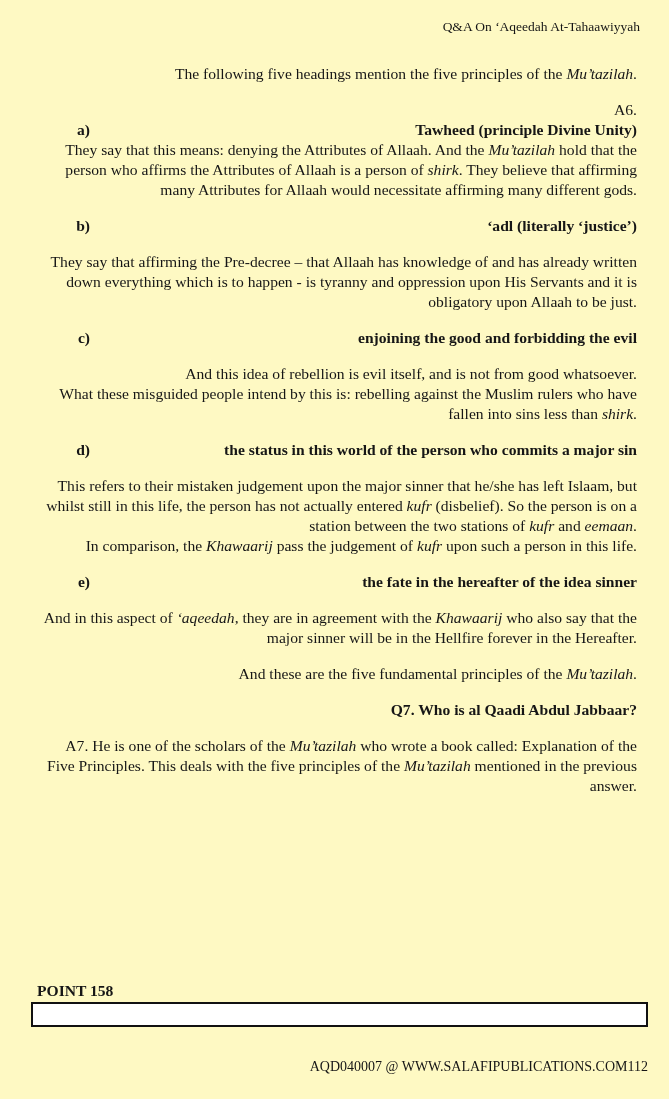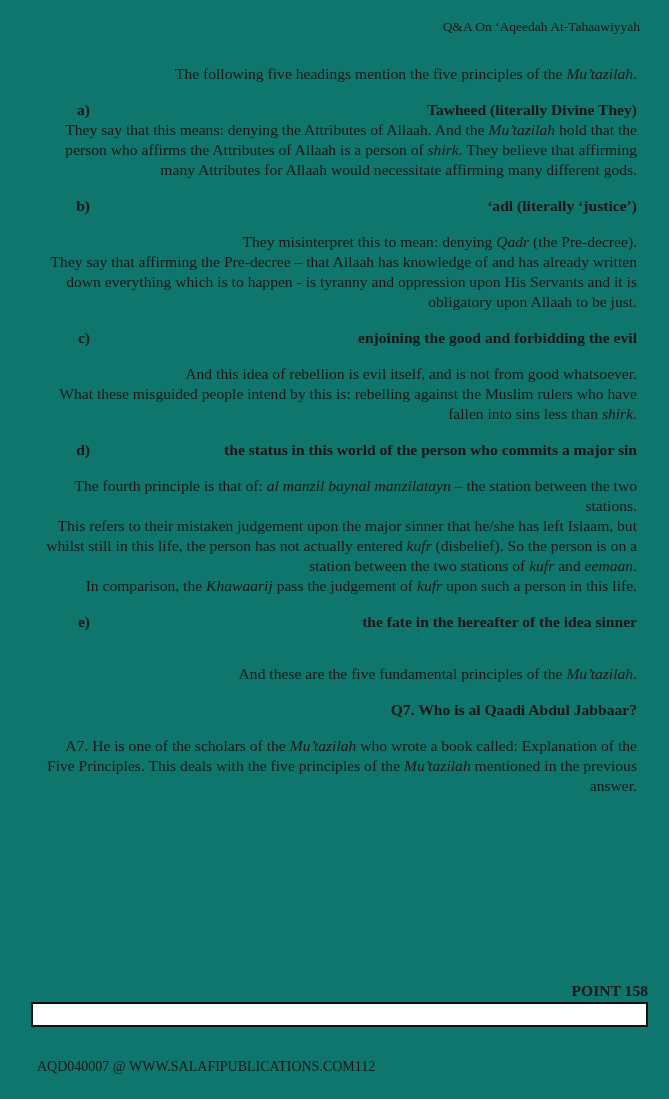--- a/index.html
+++ b/index.html
@@ -1,19 +1,19 @@
 <!DOCTYPE html>
 <html><head>
 <meta charset="utf-8">
 <style>
   html,body { margin:0; padding:0; background:#ffffff; }
   .page {
     position:relative;
     width:669px; height:1099px;
-    background:#0f766e;
+    background:#fef9c3;
     color:#161616;
     font-family:"Liberation Serif","DejaVu Serif",serif;
     overflow:hidden;
   }
   .header {
     position:absolute; top:19px; right:29px;
     font-size:13.5px; line-height:15px;
     text-align:right;
   }
   .content {
@@ -28,83 +28,82 @@
   .h-text { flex:1; }
   .i  { font-style:italic; }
   .b  { font-weight:bold; }
   .bi { font-weight:bold; }
   .point-section {
     position:absolute; top:981px; left:31px; width:617px;
   }
   .point-label {
     font-weight:bold; font-size:15.6px; line-height:20px;
     margin-left:6px;
-    text-align:right;
   }
   .point-box {
     box-sizing:border-box;
     height:25px; width:100%;
     border:2px solid #111111;
     margin-top:1px;
     background:#ffffff;
   }
   .footer {
     position:absolute; top:1058px; left:37px; right:21px;
     font-size:14px; line-height:17px;
-    display:flex; justify-content:flex-start; align-items:baseline;
+    display:flex; justify-content:flex-end; align-items:baseline;
   }
 </style>
 </head>
 <body>
 
 <div class="page">
 
   <div class="header">
     <span>Q&amp;A On ‘Aqeedah At-Tahaawiyyah</span>
   </div>
 
   <div class="content" id="content">
       <div class="para"><span>The following five headings mention the five principles of the </span><span class="i">Mu’tazilah</span><span>.</span></div>
       <div class="gap"></div>
+      <div class="para"><span>A6.</span></div>
       <div class="heading">
         <span class="h-label">a)</span>
-        <span class="h-text"><span class="bi">Tawheed</span><span class="b"> (literally Divine They)</span></span>
+        <span class="h-text"><span class="bi">Tawheed</span><span class="b"> (principle Divine Unity)</span></span>
       </div>
       <div class="para"><span>They say that this means: denying the Attributes of Allaah. And the </span><span class="i">Mu’tazilah</span><span> hold that the person who affirms the Attributes of Allaah is a person of </span><span class="i">shirk</span><span>. They believe that affirming many Attributes for Allaah would necessitate affirming many different gods.</span></div>
       <div class="gap"></div>
       <div class="heading">
         <span class="h-label">b)</span>
         <span class="h-text"><span class="bi">‘adl</span><span class="b"> (literally ‘justice’)</span></span>
       </div>
       <div class="gap"></div>
-      <div class="para"><span>They misinterpret this to mean: denying </span><span class="i">Qadr</span><span> (the Pre-decree).</span></div>
       <div class="para"><span>They say that affirming the Pre-decree – that Allaah has knowledge of and has already written down everything which is to happen - is tyranny and oppression upon His Servants and it is obligatory upon Allaah to be just.</span></div>
       <div class="gap"></div>
       <div class="heading">
         <span class="h-label">c)</span>
         <span class="h-text"><span class="b">enjoining the good and forbidding the evil</span></span>
       </div>
       <div class="gap"></div>
       <div class="para"><span>And this idea of rebellion is evil itself, and is not from good whatsoever.</span></div>
       <div class="para"><span>What these misguided people intend by this is: rebelling against the Muslim rulers who have fallen into sins less than </span><span class="i">shirk</span><span>.</span></div>
       <div class="gap"></div>
       <div class="heading">
         <span class="h-label">d)</span>
         <span class="h-text"><span class="b">the status in this world of the person who commits a major sin</span></span>
       </div>
       <div class="gap"></div>
-      <div class="para"><span>The fourth principle is that of: </span><span class="i">al manzil baynal manzilatayn</span><span> – the station between the two stations.</span></div>
       <div class="para"><span>This refers to their mistaken judgement upon the major sinner that he/she has left Islaam, but whilst still in this life, the person has not actually entered </span><span class="i">kufr</span><span> (disbelief). So the person is on a station between the two stations of </span><span class="i">kufr</span><span> and </span><span class="i">eemaan</span><span>.</span></div>
       <div class="para"><span>In comparison, the </span><span class="i">Khawaarij</span><span> pass the judgement of </span><span class="i">kufr</span><span> upon such a person in this life.</span></div>
       <div class="gap"></div>
       <div class="heading">
         <span class="h-label">e)</span>
         <span class="h-text"><span class="b">the fate in the hereafter of the idea sinner</span></span>
       </div>
       <div class="gap"></div>
+      <div class="para"><span>And in this aspect of </span><span class="i">‘aqeedah</span><span>, they are in agreement with the </span><span class="i">Khawaarij</span><span> who also say that the major sinner will be in the Hellfire forever in the Hereafter.</span></div>
       <div class="gap"></div>
       <div class="para"><span>And these are the five fundamental principles of the </span><span class="i">Mu’tazilah</span><span>.</span></div>
       <div class="gap"></div>
       <div class="para"><span class="b">Q7. Who is al Qaadi Abdul Jabbaar?</span></div>
       <div class="gap"></div>
       <div class="para"><span>A7. He is one of the scholars of the </span><span class="i">Mu’tazilah</span><span> who wrote a book called: Explanation of the Five Principles. This deals with the five principles of the </span><span class="i">Mu’tazilah</span><span> mentioned in the previous answer.</span></div>
     </div>
 
   <div class="point-section">
     <div class="point-label">POINT 158</div>

